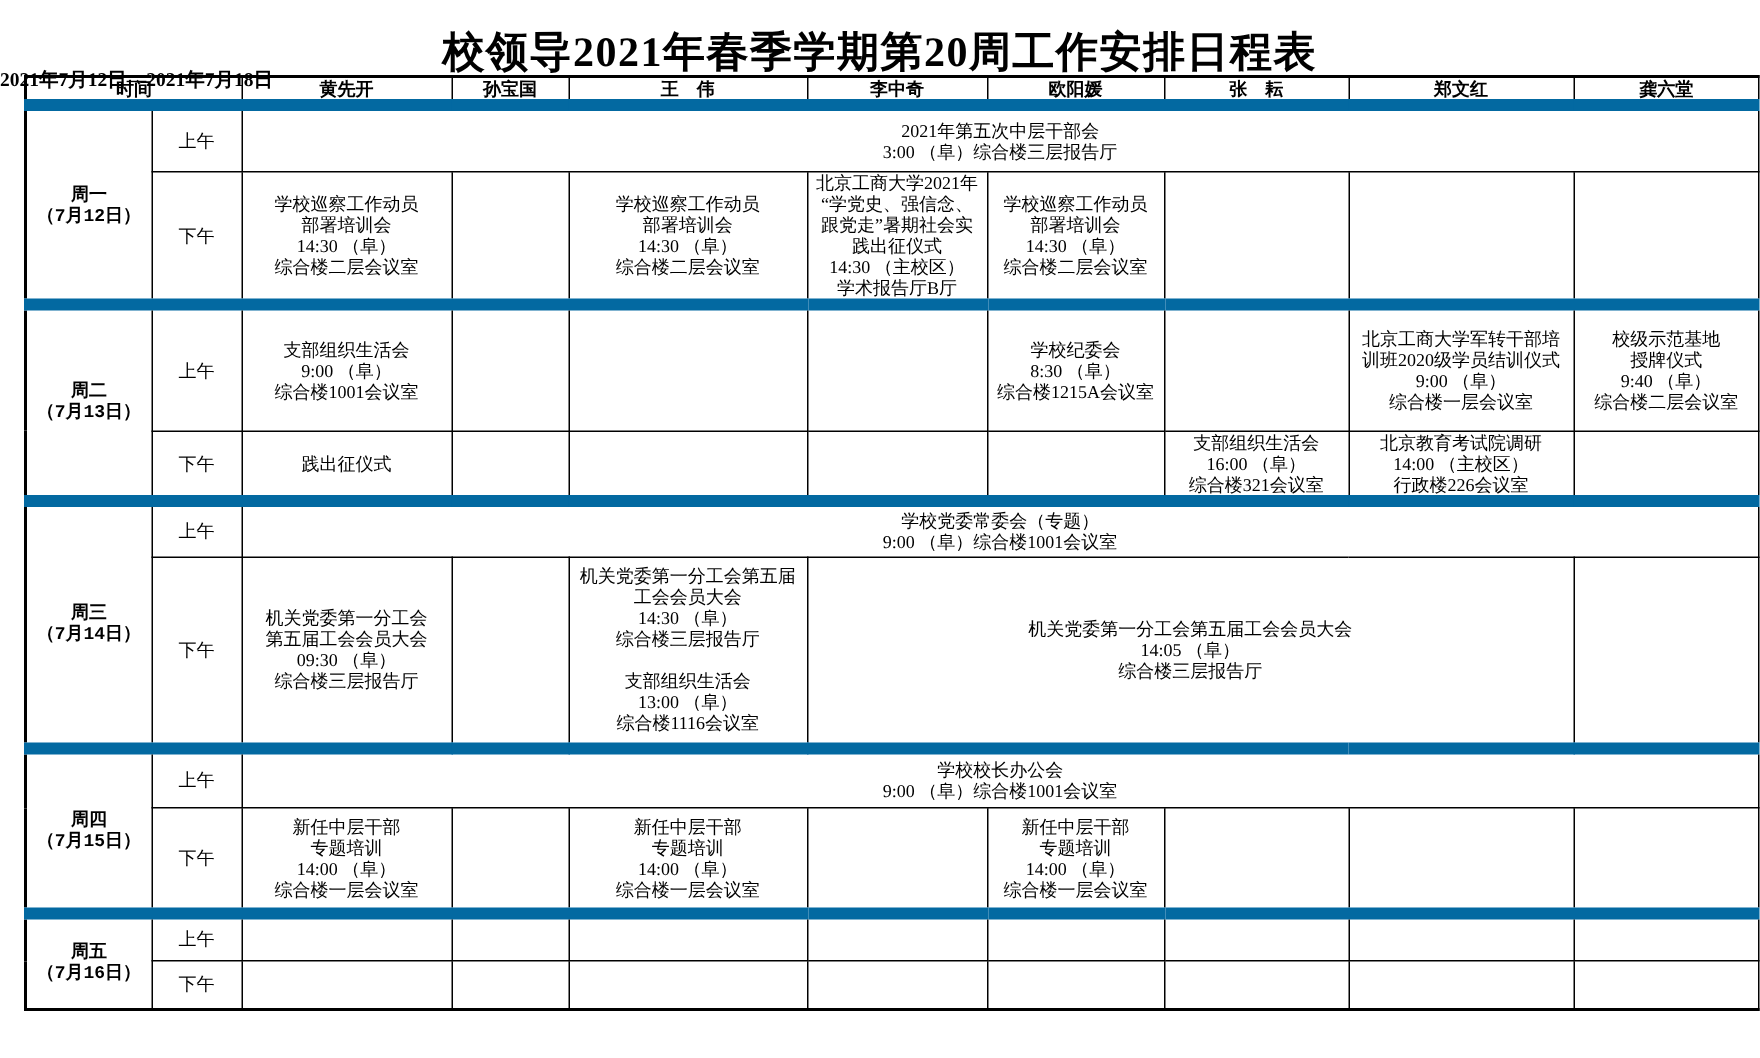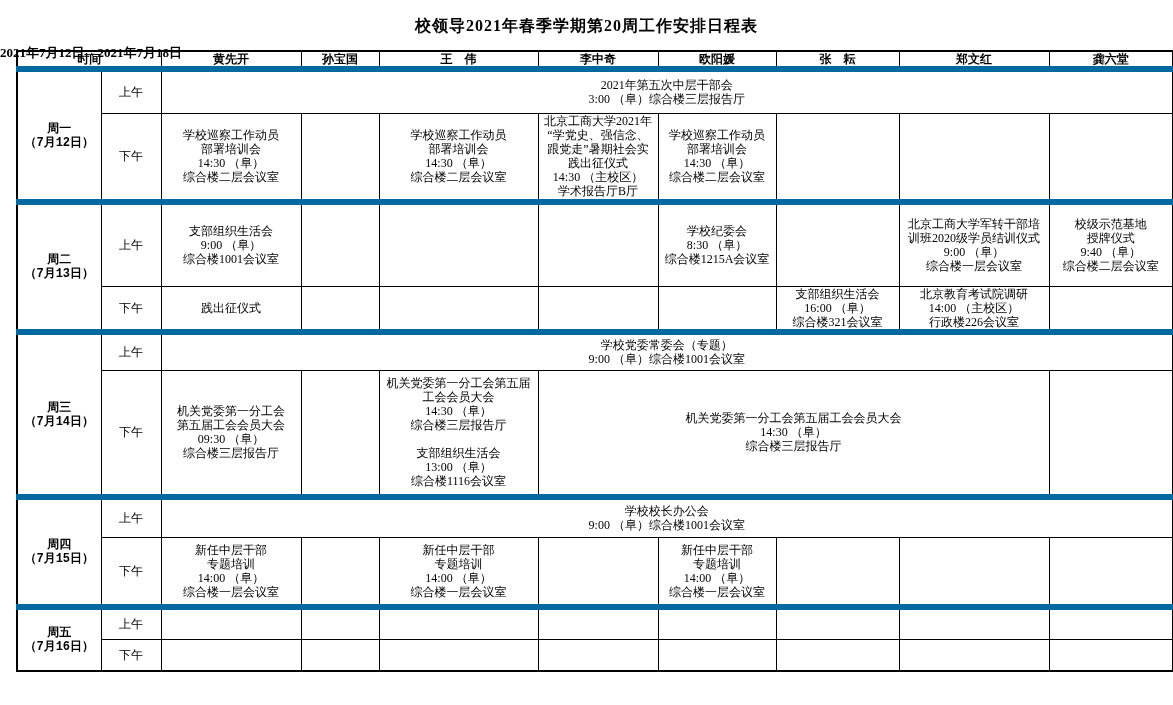--- a/index.html
+++ b/index.html
@@ -2,39 +2,39 @@
 <html><head>
 <meta charset="utf-8">
 <style>
   html,body{margin:0;padding:0;background:#fff;}
   body{
     width:1173px;height:705px;position:relative;overflow:hidden;
     font-family:"Liberation Serif","DejaVu Serif",serif;color:#000;
   }
   .page-title{
     position:absolute;top:16px;left:0;width:1173px;text-align:center;
-    font-size:16px;font-weight:bold;letter-spacing:1px;
+    font-size:28px;font-weight:bold;letter-spacing:1px;
   }
   .page-subtitle{
     position:absolute;top:44px;left:0;width:1173px;text-align:left;
     font-size:13px;font-weight:bold;
   }
   table.sched{
     position:absolute;left:16px;top:50px;width:1156px;
     border-collapse:collapse;table-layout:fixed;
     border:2px solid #000;
   }
   table.sched td{
     border:1px solid #000;
     text-align:center;vertical-align:middle;
     padding:0 1px;
     font-size:12px;line-height:14px;
     white-space:pre-line;overflow:hidden;
   }
-  tr.day-sep td{border-top:6px solid #0369a1;margin-top:20px;}
+  tr.day-sep td{border-top:8px solid #0369a1;margin-top:20px;}
   td.hdr{font-weight:bold;font-size:13px;line-height:15px;}
   td.day-label{font-weight:bold;font-size:12.5px;line-height:17px;font-family:Liberation Mono, monospace;}
   td.session{font-size:12px;}
   td.spancell{text-align:center;}
 </style>
 </head>
 <body>
 
 <div class="page-title">校领导2021年春季学期第20周工作安排日程表</div>
 <div class="page-subtitle">2021年7月12日—2021年7月18日</div>
@@ -154,21 +154,21 @@
     <td></td>
     <td>机关党委第一分工会第五届
 工会会员大会
 14:30 （阜）
 综合楼三层报告厅
 
 支部组织生活会
 13:00 （阜）
 综合楼1116会议室</td>
     <td class="spancell" colspan="4">机关党委第一分工会第五届工会会员大会
-14:30 （阜）
+14:05 （阜）
 综合楼三层报告厅</td>
     <td></td>
   </tr>
 
   <tr class="day-sep" style="height:40px">
     <td class="day-label" rowspan="2">周四
 （7月15日）</td>
     <td class="session">上午</td>
     <td class="spancell" colspan="8">学校校长办公会
 9:00 （阜）综合楼1001会议室</td>

